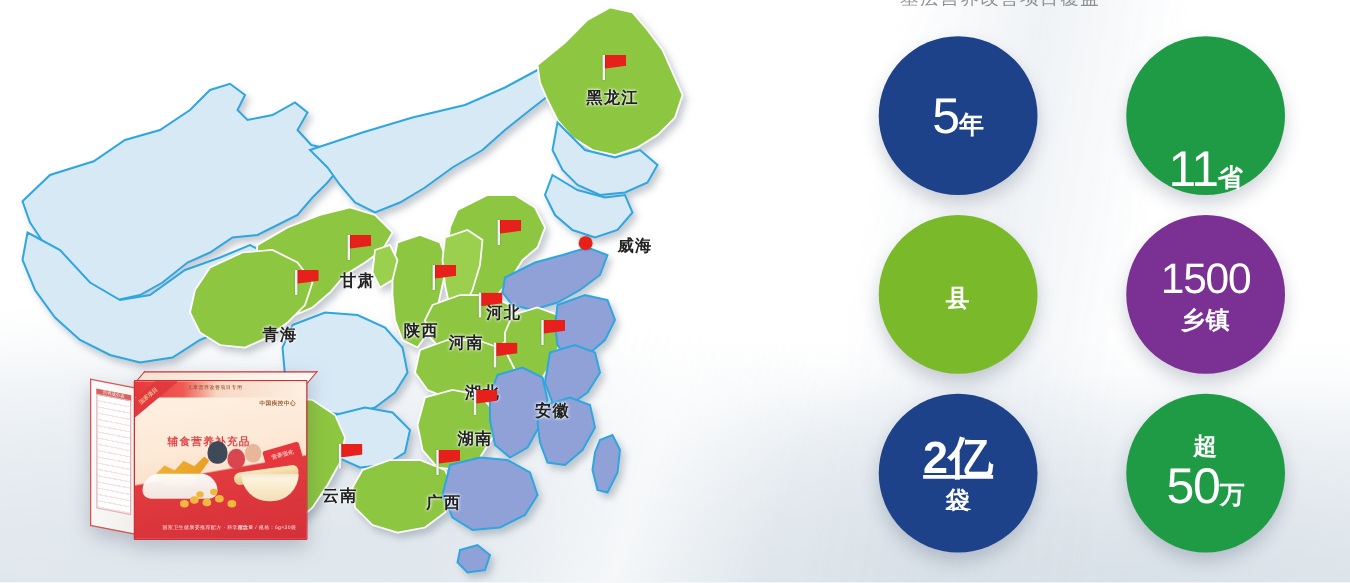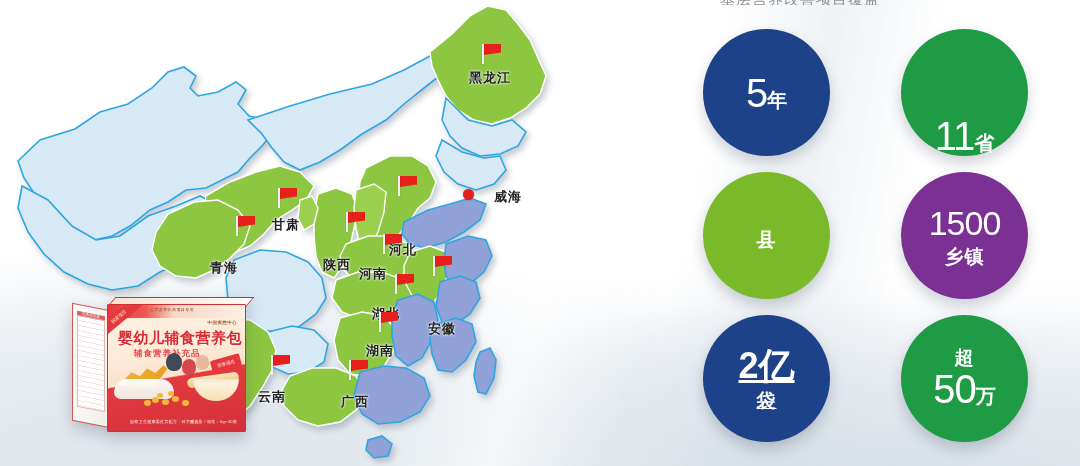--- a/index.html
+++ b/index.html
@@ -252,21 +252,20 @@
     <div class="box-top"></div>
     <div class="box-side">
       <div class="tbl-h" style="font-size:3.5px;color:#fff;text-align:center;line-height:5px;">营养成分表</div>
       <div class="tbl"></div>
     </div>
     <div class="box-front">
       <div class="bf-topband"></div>
       <div class="bf-tiny">儿童营养改善项目专用</div>
       <div class="bf-corner">国家项目</div>
       <div class="bf-logo">中国疾控中心</div>
-      <div class="bf-title">婴幼儿辅食营养包</div>
       <div class="bf-sub">辅食营养补充品</div>
       <div class="bf-badge">营养强化</div>
       <div class="bf-art">
         <div class="wheat"></div>
         <div class="milk"></div>
         <div class="spoon"></div>
         <div class="bowl"></div>
         <div class="kid" style="left:58px;top:4px;width:16px;height:18px;background:#3f4a58;"></div>
         <div class="kid" style="left:74px;top:10px;width:14px;height:16px;background:#d8474f;"></div>
         <div class="kid" style="left:88px;top:6px;width:13px;height:15px;background:#e8b79a;"></div>

